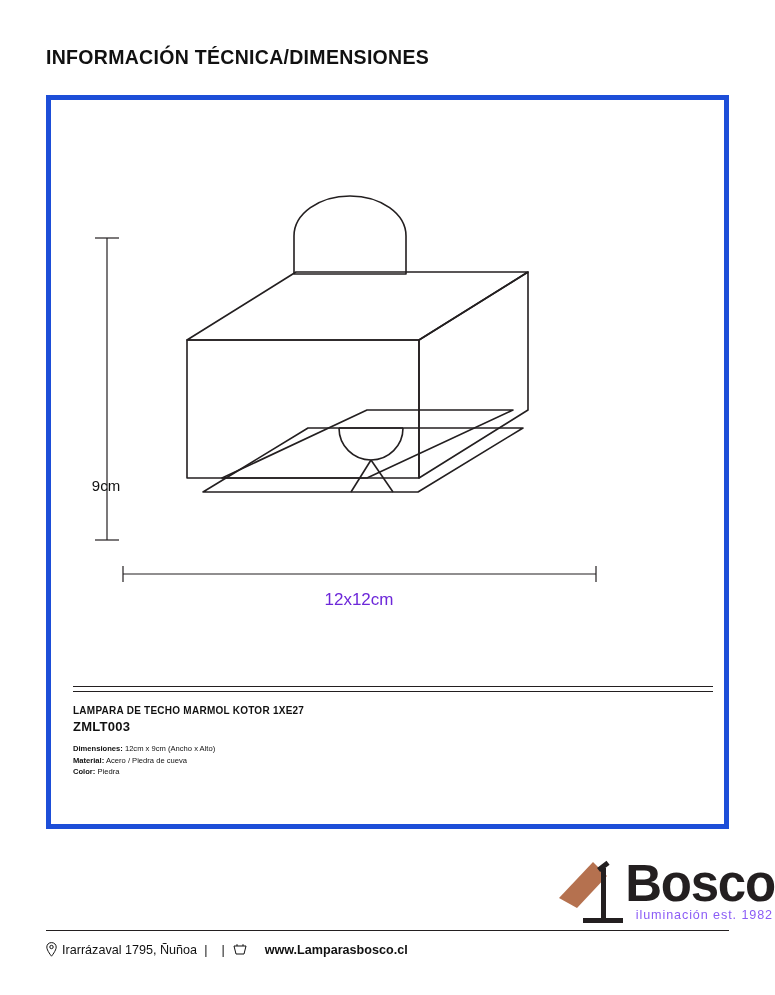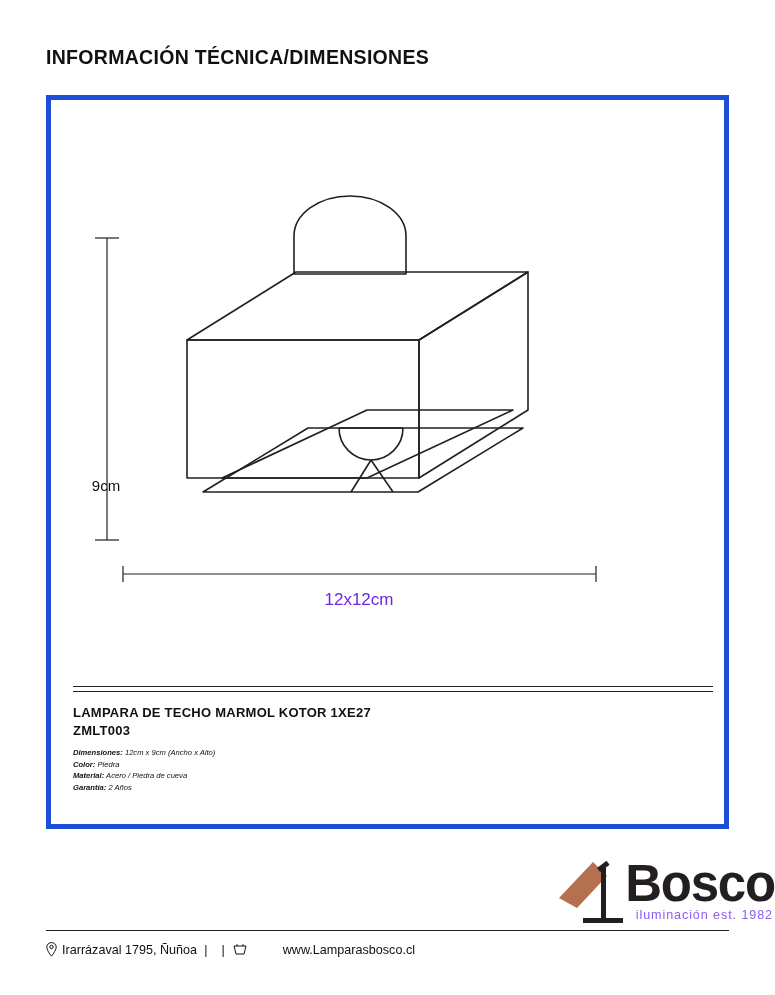--- a/index.html
+++ b/index.html
@@ -65,35 +65,34 @@
   .rule {
     width: 100%;
     height: 1px;
     background: #231f20;
   }
   .rule.second {
     margin-top: 4px;
   }
   .prod-name {
     margin-top: 13px;
-    font-size: 13px;
+    font-size: 10px;
     font-weight: bold;
     letter-spacing: 0.25px;
     color: #111;
   }
   .prod-code {
     margin-top: 3px;
     font-size: 13px;
     font-weight: bold;
     letter-spacing: 0.25px;
     color: #111;
   }
   .spec-list {
     margin-top: 9px;
-    font-style: italic;
   }
   .spec-row {
     font-size: 7.6px;
     line-height: 11.5px;
     color: #111;
   }
   .spec-row .k {
     font-weight: bold;
   }
 
@@ -175,21 +174,22 @@
   .f-sep {
     margin: 0 7px;
     color: #111;
   }
   .f-icon {
     margin-right: 5px;
     display: inline-flex;
     align-items: center;
   }
   .f-url {
-    margin-left: 30px;
+    margin-left: 12px;
+    font-weight: bold;
   }
   .spacer {
     flex: 1;
   }
 </style>
 </head>
 <body>
 
 <div class="page">
 
@@ -247,30 +247,26 @@
 
       <div class="prod-name">LAMPARA DE TECHO MARMOL KOTOR 1XE27</div>
       <div class="prod-code">ZMLT003</div>
 
       <div class="spec-list">
         <div class="spec-row">
           <span class="k">Dimensiones:</span>
           <span class="v">12cm x 9cm (Ancho x Alto)</span>
         </div>
         <div class="spec-row">
-          <span class="k">Color:</span>
-          <span class="v">Piedra</span>
-        </div>
-        <div class="spec-row">
           <span class="k">Material:</span>
           <span class="v">Acero / Piedra de cueva</span>
         </div>
         <div class="spec-row">
-          <span class="k">Garantía:</span>
-          <span class="v">2 Años</span>
+          <span class="k">Color:</span>
+          <span class="v">Piedra</span>
         </div>
       </div>
     </div>
 
   </div>
 
   <div class="logo-wrap">
     <div class="logo">
       <div class="logo-mark">
         <svg width="78" height="72" viewBox="0 0 78 72">

